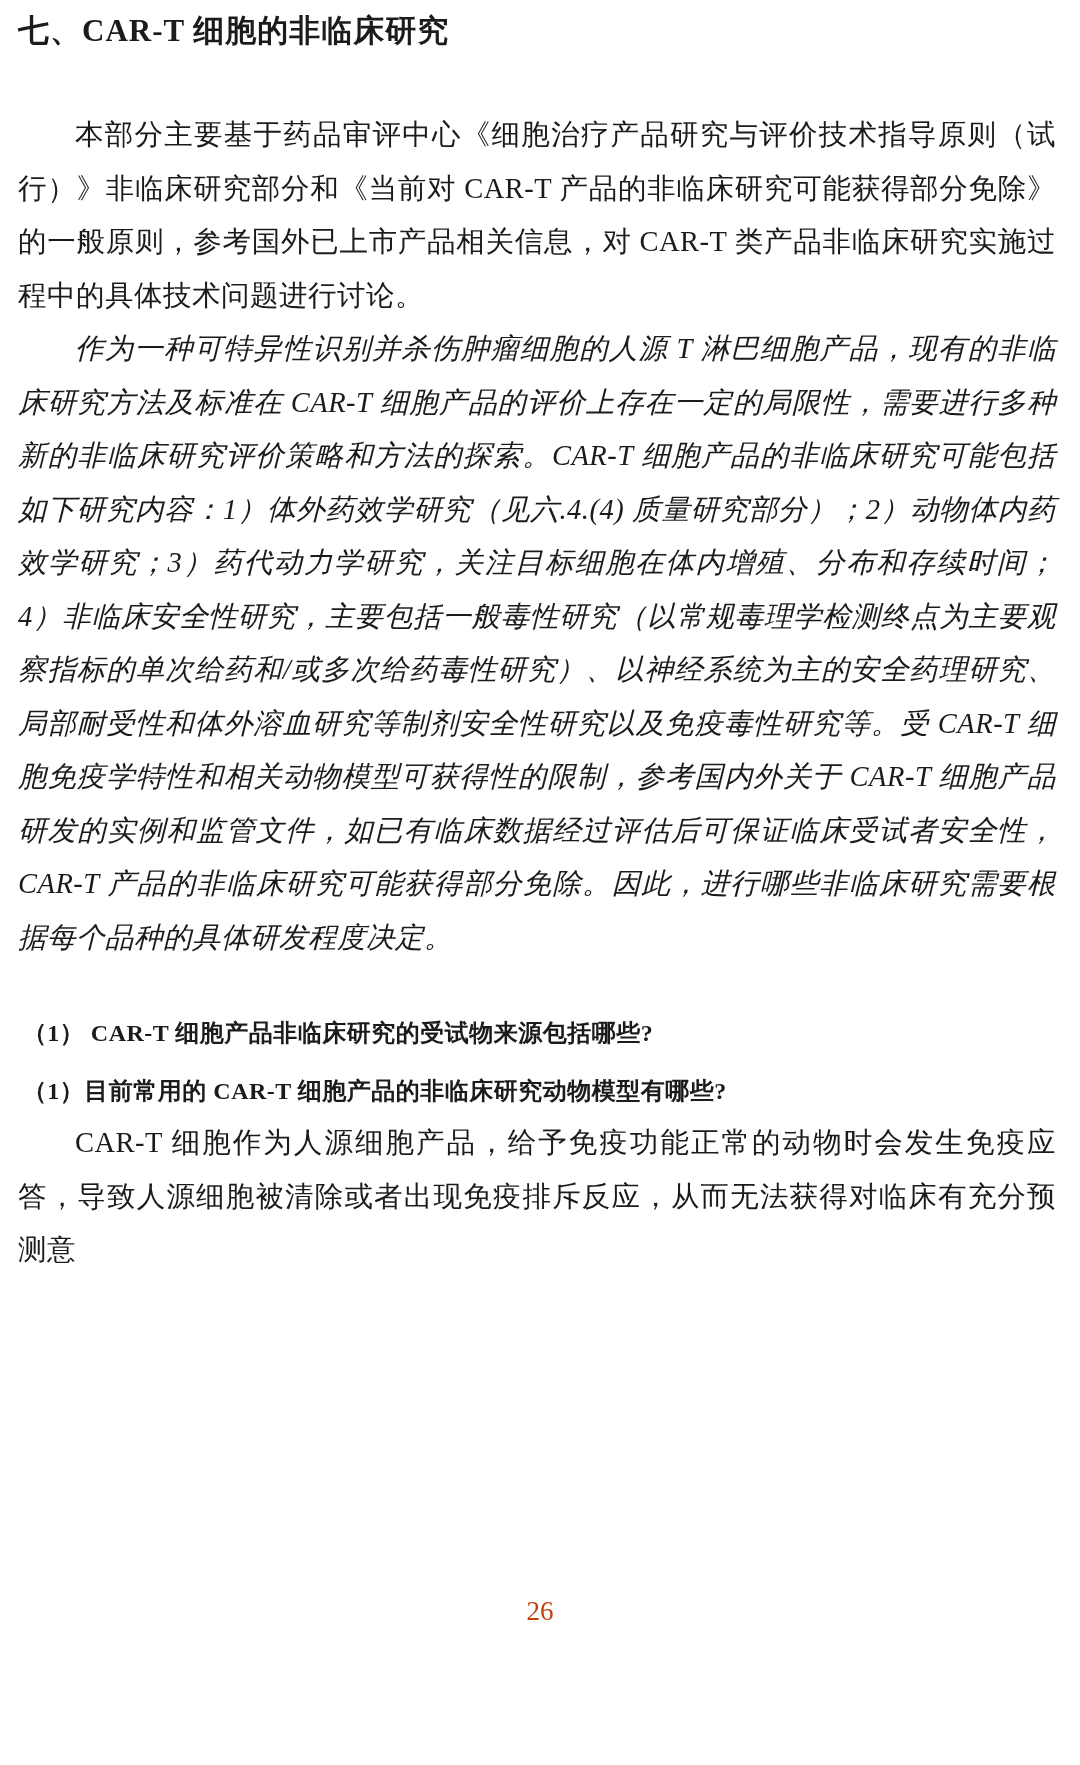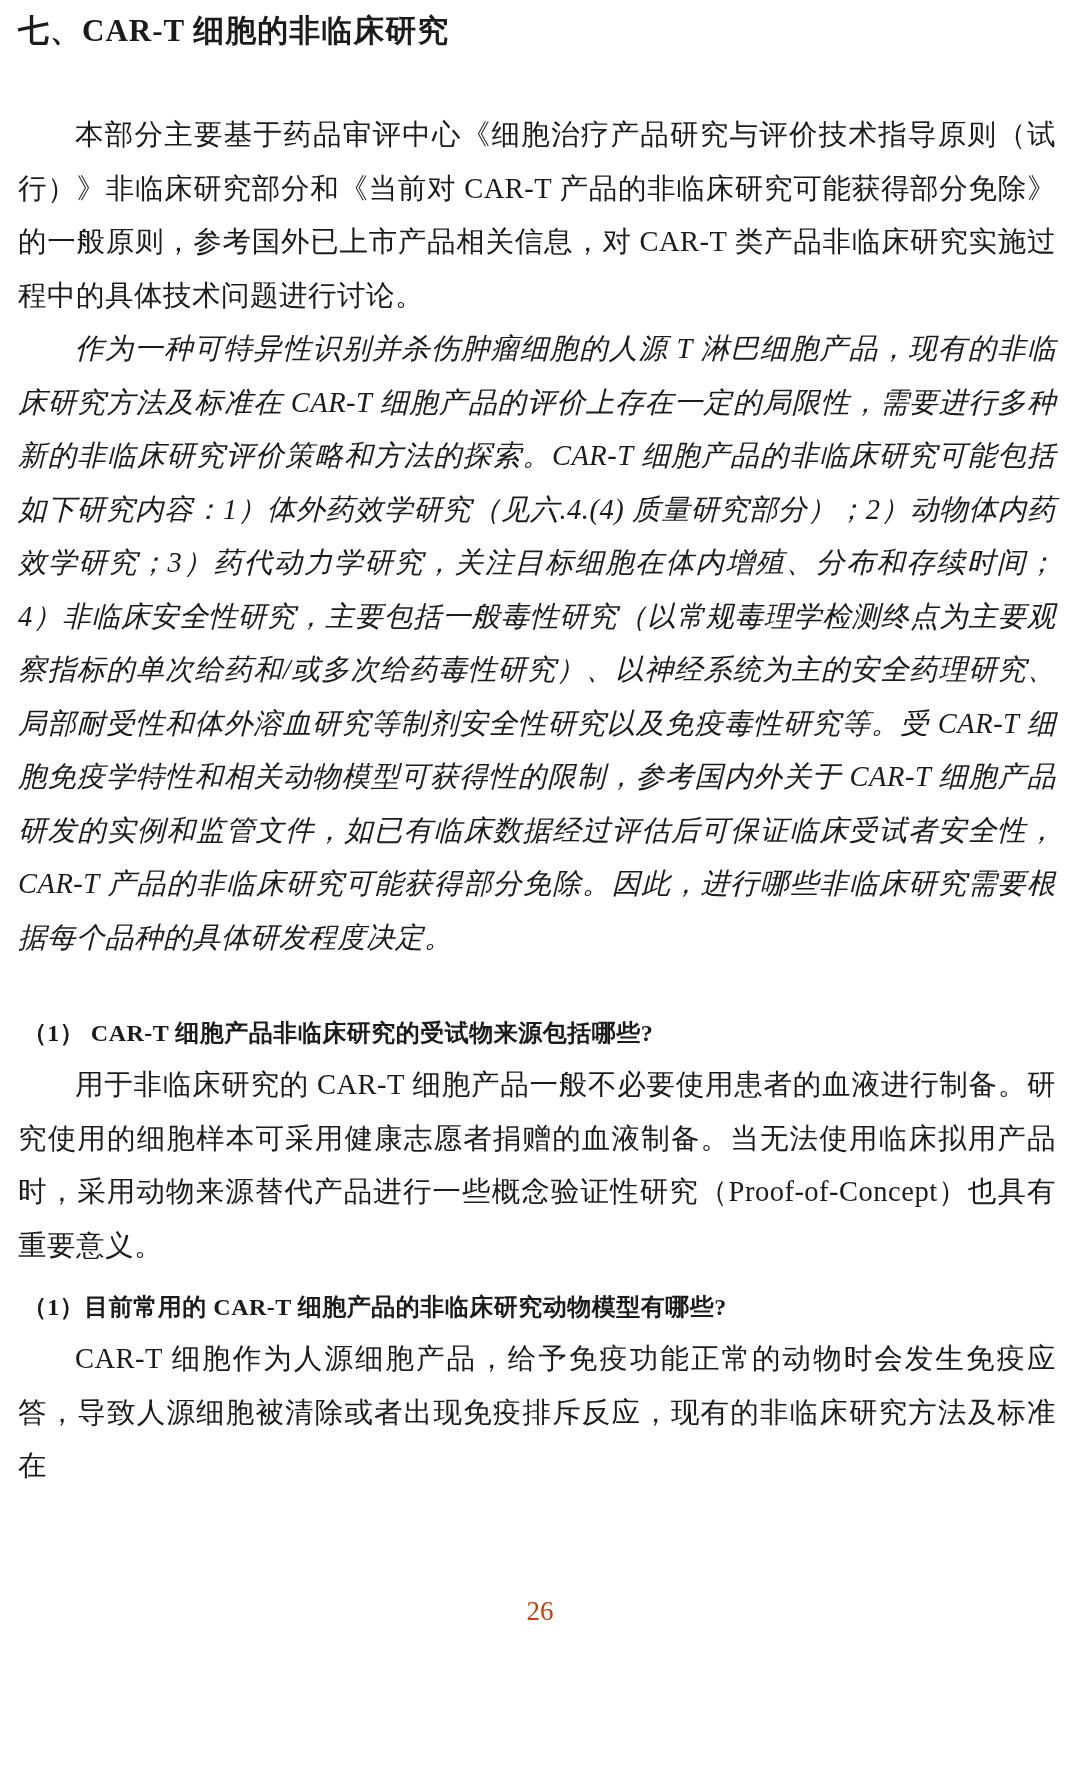--- a/index.html
+++ b/index.html
@@ -76,21 +76,20 @@
 
   <h1 class="doc-title">七、CAR-T 细胞的非临床研究</h1>
 
   <p class="body-para para-intro-1">本部分主要基于药品审评中心《细胞治疗产品研究与评价技术指导原则（试行）》非临床研究部分和《当前对 CAR-T 产品的非临床研究可能获得部分免除》的一般原则，参考国外已上市产品相关信息，对 CAR-T 类产品非临床研究实施过程中的具体技术问题进行讨论。</p>
 
   <p class="body-para para-intro-2">作为一种可特异性识别并杀伤肿瘤细胞的人源 T 淋巴细胞产品，现有的非临床研究方法及标准在 CAR-T 细胞产品的评价上存在一定的局限性，需要进行多种新的非临床研究评价策略和方法的探索。CAR-T 细胞产品的非临床研究可能包括如下研究内容：1）体外药效学研究（见六.4.(4) 质量研究部分）；2）动物体内药效学研究；3）药代动力学研究，关注目标细胞在体内增殖、分布和存续时间；4）非临床安全性研究，主要包括一般毒性研究（以常规毒理学检测终点为主要观察指标的单次给药和/或多次给药毒性研究）、以神经系统为主的安全药理研究、局部耐受性和体外溶血研究等制剂安全性研究以及免疫毒性研究等。受 CAR-T 细胞免疫学特性和相关动物模型可获得性的限制，参考国内外关于 CAR-T 细胞产品研发的实例和监管文件，如已有临床数据经过评估后可保证临床受试者安全性，CAR-T 产品的非临床研究可能获得部分免除。因此，进行哪些非临床研究需要根据每个品种的具体研发程度决定。</p>
 
 
   <h3 class="question-heading q1">（1） CAR-T 细胞产品非临床研究的受试物来源包括哪些?</h3>
 
-  <p class="answer-para">用于非临床研究的 CAR-T 细胞产品一般不必要使用患者的血液进行制备。研究使用的细胞样本可采用健康志愿者捐赠的血液制备。当无法使用临床拟用产品时，采用动物来源替代产品进行一些概念验证性研究（Proof-of-Concept）也具有重要意义。</p>
 
   <h3 class="question-heading q2">（1）目前常用的 CAR-T 细胞产品的非临床研究动物模型有哪些?</h3>
 
-  <p class="answer-para">CAR-T 细胞作为人源细胞产品，给予免疫功能正常的动物时会发生免疫应答，导致人源细胞被清除或者出现免疫排斥反应，现有的非临床研究方法及标准在</p>
+  <p class="answer-para">CAR-T 细胞作为人源细胞产品，给予免疫功能正常的动物时会发生免疫应答，导致人源细胞被清除或者出现免疫排斥反应，从而无法获得对临床有充分预测意</p>
 
   <div class="page-number">26</div>
 
 </div>
 
 </body></html>

